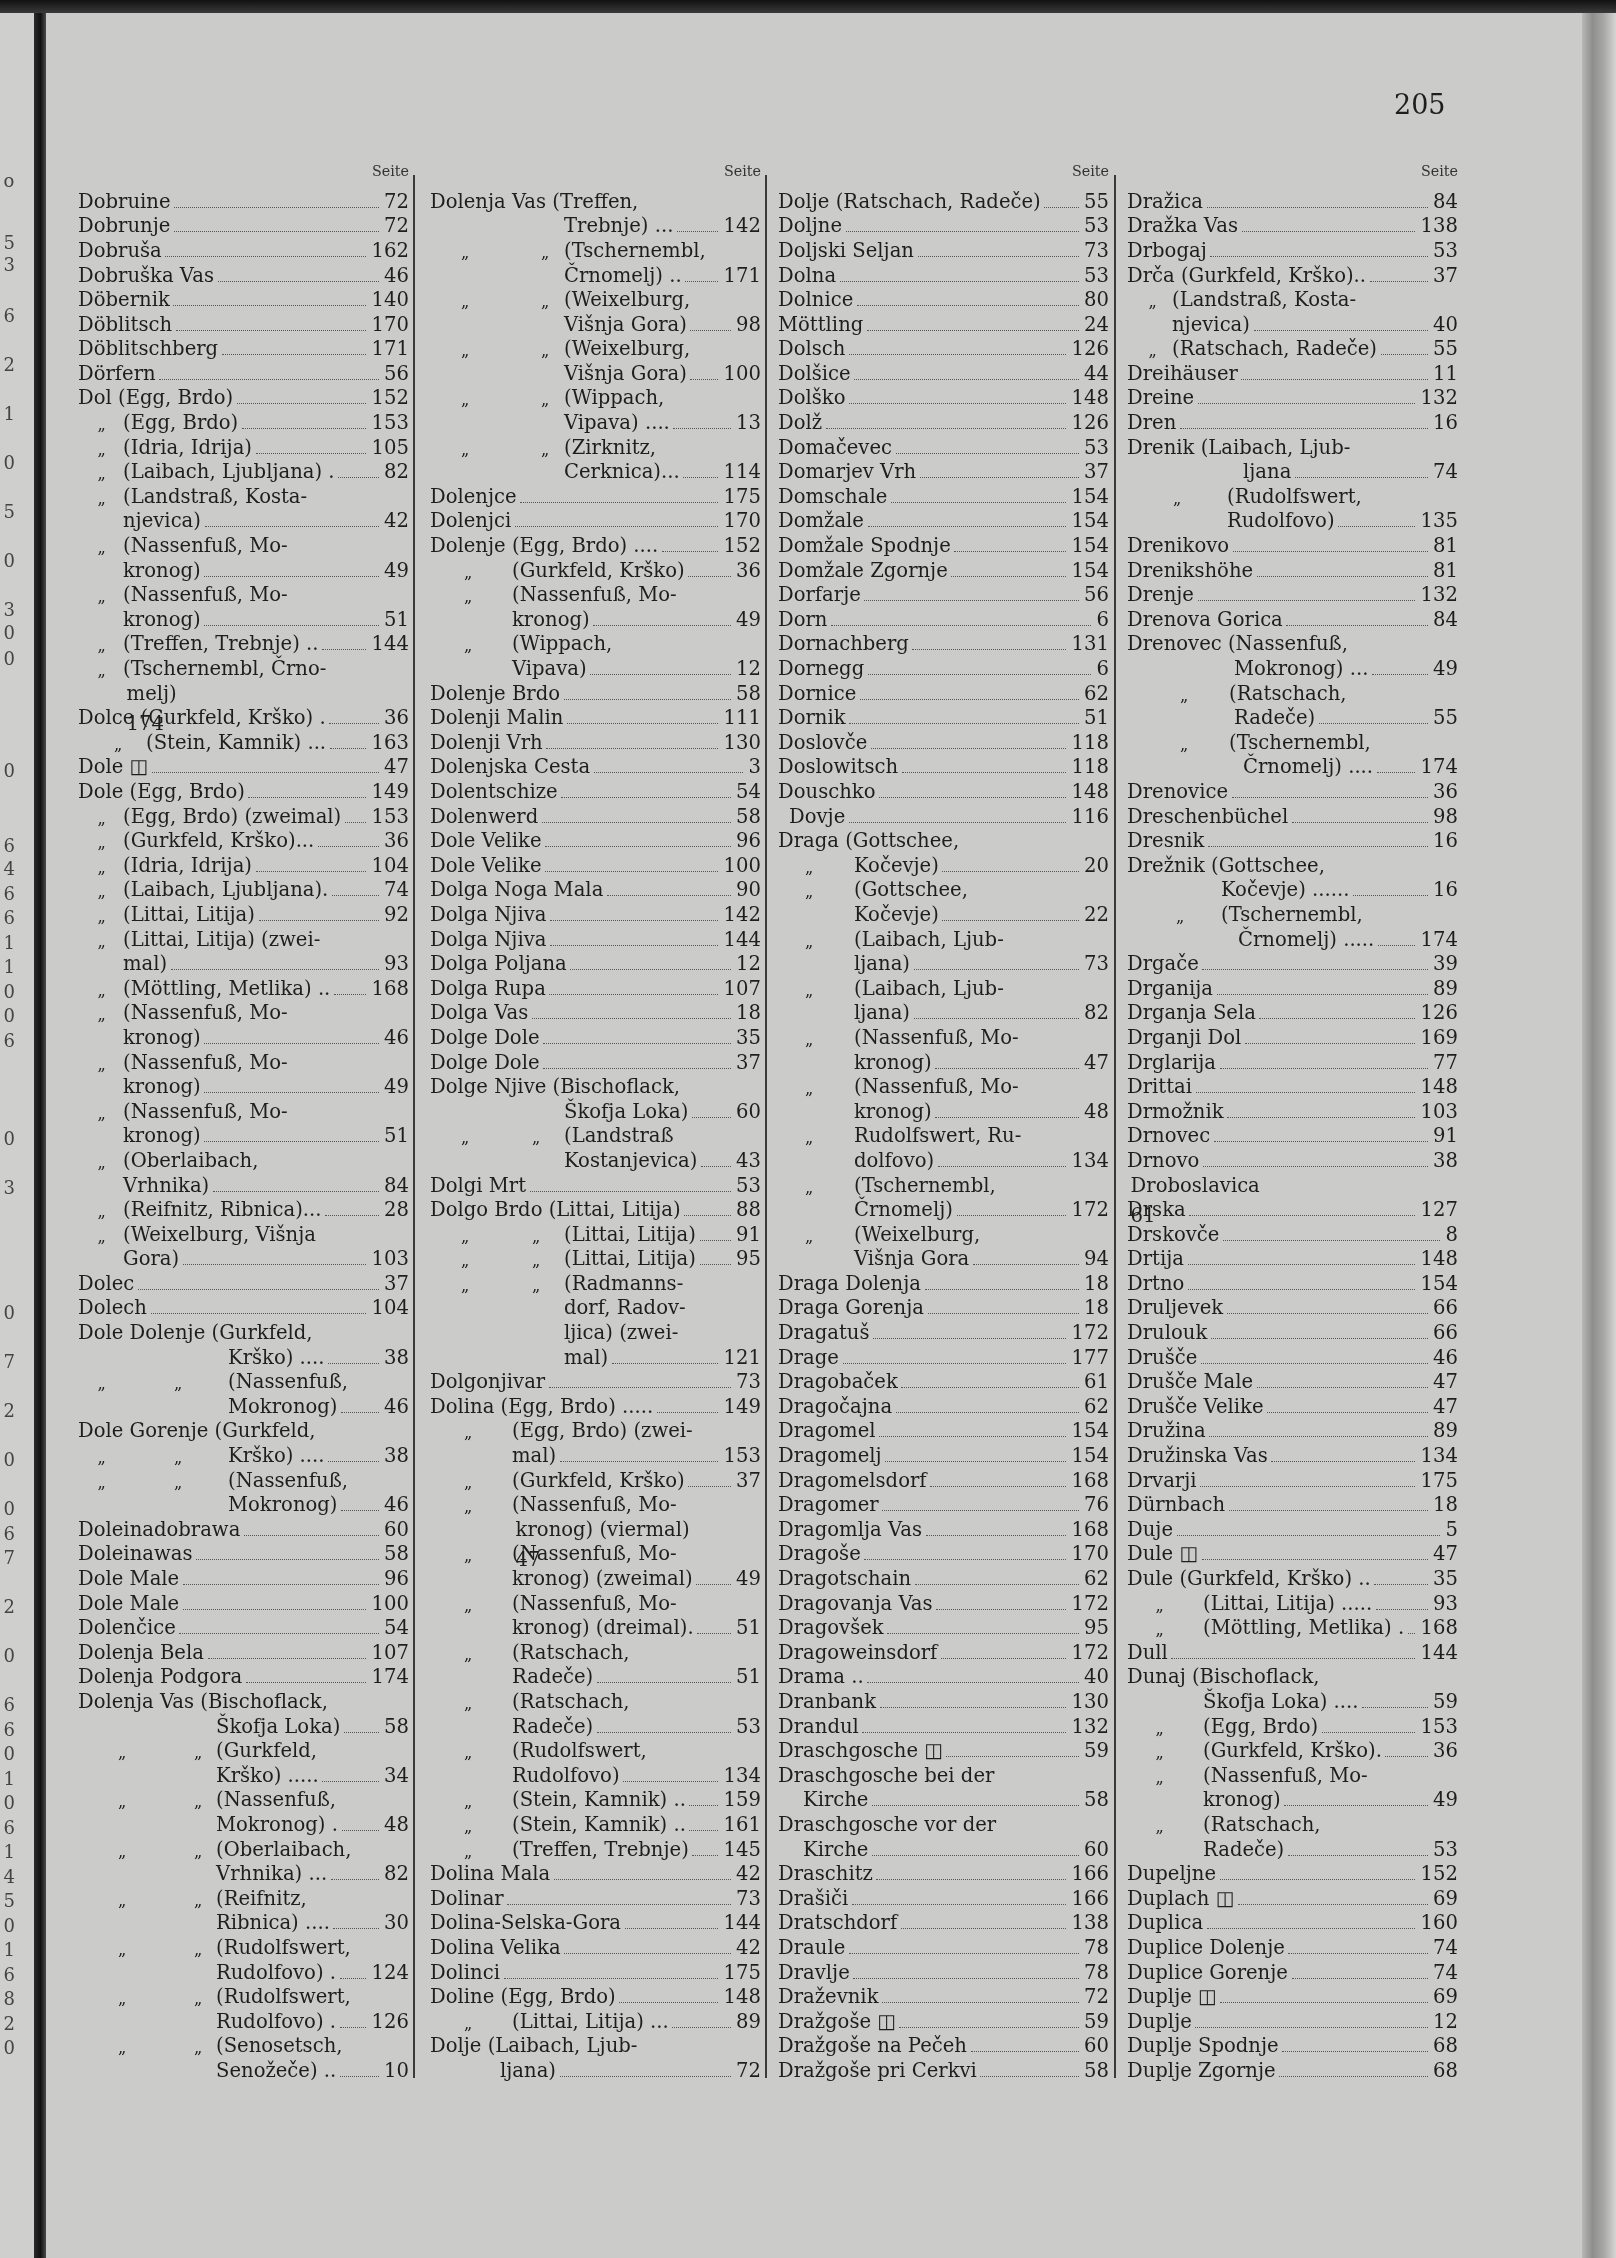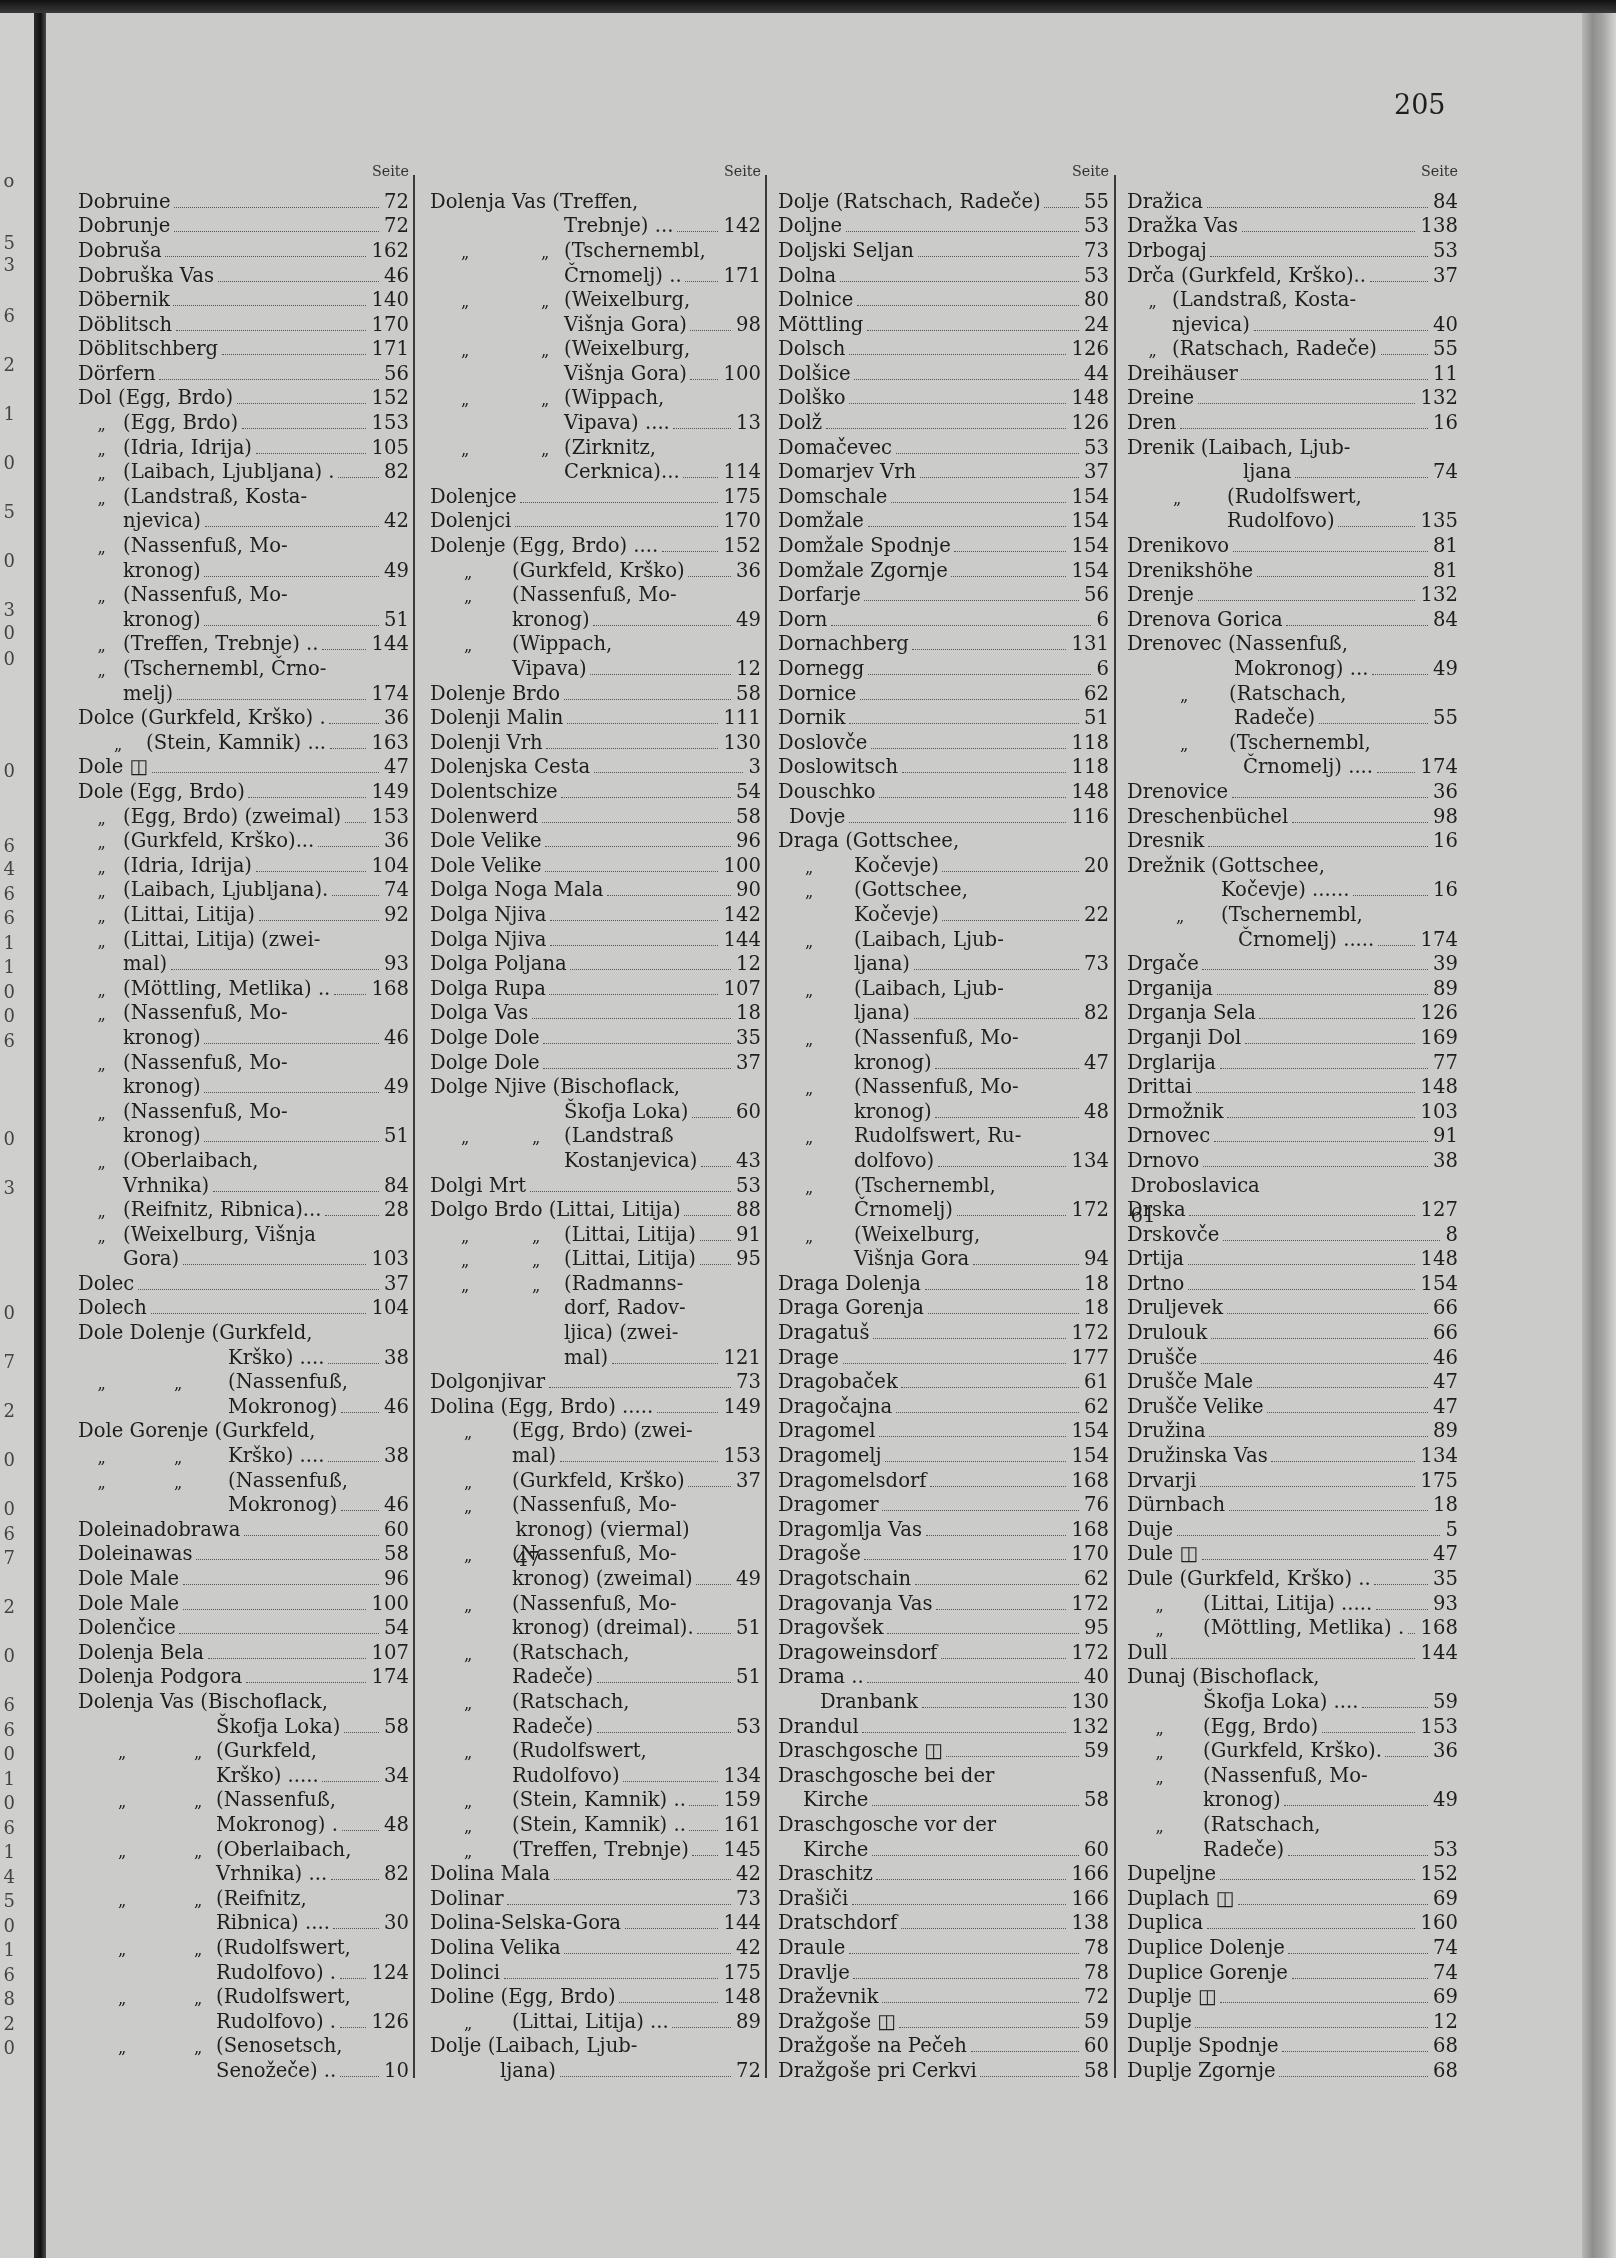--- a/index.html
+++ b/index.html
@@ -221,21 +221,21 @@
           <span class="num">144</span>
         </span>
       </div>
       <div class="line" style="top: 494px;">
         <span class="ditto" style="left: 19.6px;">„</span>
         <span class="entry" style="left: 45px;">
           <span class="txt">(Tschernembl, Črno-</span>
         </span>
       </div>
       <div class="line" style="top: 519px;">
-        <span class="entry" style="left: 45px;">
+        <span class="entry" style="left: 45px; flex-direction: column;">
           <span class="txt">melj)</span>
           <span class="lead"></span>
           <span class="num">174</span>
         </span>
       </div>
       <div class="line" style="top: 543px;">
         <span class="entry" style="left: 0px;">
           <span class="txt">Dolce (Gurkfeld, Krško) .</span>
           <span class="lead"></span>
           <span class="num">36</span>
@@ -1574,21 +1574,21 @@
         </span>
       </div>
       <div class="line" style="top: 1502px;">
         <span class="entry" style="left: 0px;">
           <span class="txt">Drama ..</span>
           <span class="lead"></span>
           <span class="num">40</span>
         </span>
       </div>
       <div class="line" style="top: 1527px;">
-        <span class="entry" style="left: 0px; margin-left: 42px;">
+        <span class="entry" style="left: 0px;">
           <span class="txt">Dranbank</span>
           <span class="lead"></span>
           <span class="num">130</span>
         </span>
       </div>
       <div class="line" style="top: 1552px;">
         <span class="entry" style="left: 0px;">
           <span class="txt">Drandul</span>
           <span class="lead"></span>
           <span class="num">132</span>

